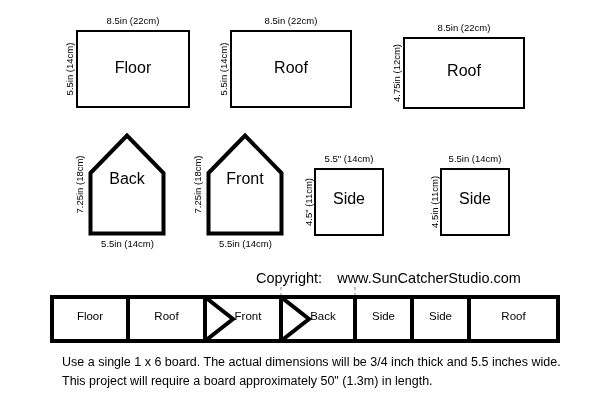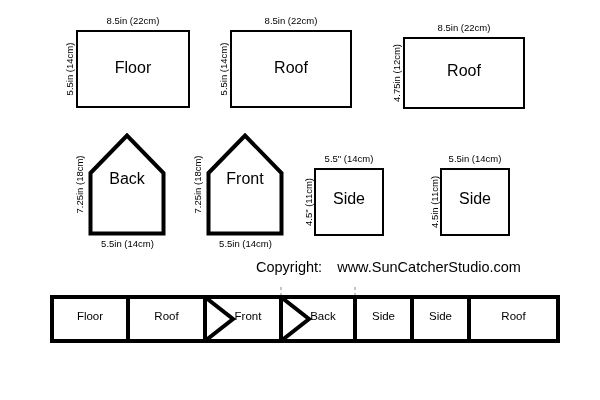--- a/index.html
+++ b/index.html
@@ -105,21 +105,21 @@
   <div class="shape" style="left:314px; top:168px; width:70px; height:68px;"></div>
   <div class="shape-label" style="left:314px; top:190px; width:70px;">Side</div>
   <div class="dim" style="left:311px; top:153px; width:76px; text-align:center;">5.5" (14cm)</div>
   <div class="dim vert" style="left:303px; top:236px; width:68px; text-align:center;">4.5" (11cm)</div>
 
   <div class="shape" style="left:440px; top:168px; width:70px; height:68px;"></div>
   <div class="shape-label" style="left:440px; top:190px; width:70px;">Side</div>
   <div class="dim" style="left:437px; top:153px; width:76px; text-align:center;">5.5in (14cm)</div>
   <div class="dim vert" style="left:429px; top:236px; width:68px; text-align:center;">4.5in (11cm)</div>
 
-  <div class="copyright" style="left:256px; top:259px;">
+  <div class="copyright" style="left:256px; top:270px;">
     <span>Copyright:</span>
     <span style="display:inline-block; width:7px;"></span>
     <span>www.SunCatcherStudio.com</span>
   </div>
 
   <div style="position:absolute; left:50px; top:287px;">
     <svg width="510" height="58" viewBox="0 0 510 58">
 
       <line x1="231" y1="0" x2="231" y2="10" stroke="#888888" stroke-width="1" stroke-dasharray="3,3"></line>
       <line x1="305" y1="0" x2="305" y2="10" stroke="#888888" stroke-width="1" stroke-dasharray="3,3"></line>
@@ -141,14 +141,15 @@
   </div>
 
   <div class="strip-label" style="left:52px; top:310px; width:76px;">Floor</div>
   <div class="strip-label" style="left:128px; top:310px; width:77px;">Roof</div>
   <div class="strip-label" style="left:215px; top:310px; width:66px;">Front</div>
   <div class="strip-label" style="left:290px; top:310px; width:66px;">Back</div>
   <div class="strip-label" style="left:355px; top:310px; width:57px;">Side</div>
   <div class="strip-label" style="left:412px; top:310px; width:57px;">Side</div>
   <div class="strip-label" style="left:469px; top:310px; width:89px;">Roof</div>
 
+  <div class="note" style="left:62px; top:353px;">Use a single 1 x 6 board.  The actual dimensions will be 3/4 inch thick and 5.5 inches wide.  This project will require a board approximately 50" (1.3m) in length.</div>
 
 </div>
 
 </body></html>

